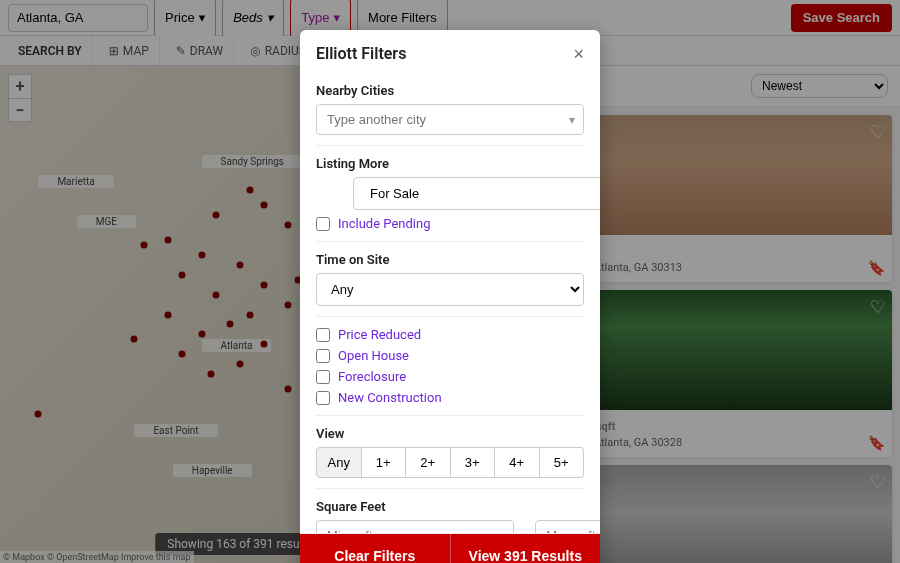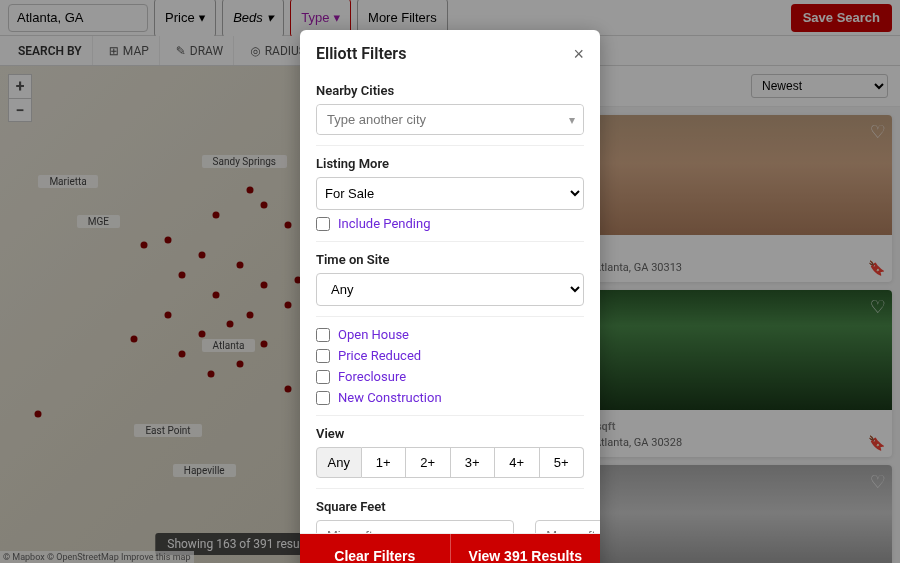--- a/index.html
+++ b/index.html
@@ -61,21 +61,21 @@
       position: absolute; top: 8px; left: 8px; z-index: 5;
     }
     .map-ctrl-btn {
       display: flex; align-items: center; justify-content: center;
       width: 24px; height: 24px; background: #fff; border: 1px solid #ccc;
       cursor: pointer; font-size: 16px; font-weight: bold; color: #555;
     }
     .map-ctrl-btn:first-child { border-bottom: none; }
     .map-label {
       position: absolute; background: rgba(255,255,255,0.7); font-size: 10px;
-      padding: 1px 11px; color: #444; border-radius: 2px; pointer-events: none;
+      padding: 1px 19px; color: #444; border-radius: 2px; pointer-events: none;
     }
     .satellite-btn {
       position: absolute; bottom: 8px; right: 8px;
       background: #fff; border: 1px solid #ccc; border-radius: 3px;
       padding: 3px 8px; font-size: 11px; cursor: pointer; font-weight: 600;
     }
     .showing-bar {
       position: absolute; bottom: 8px; left: 50%; transform: translateX(-50%);
       background: rgba(50,50,50,0.85); color: #fff; font-size: 12px;
       padding: 4px 12px; border-radius: 3px;
@@ -89,21 +89,21 @@
     .listings-area {
       position: absolute; top: 66px; left: 480px; right: 0; bottom: 0;
       background: #f5f5f5; overflow-y: auto;
     }
     .listings-header {
       display: flex; align-items: center; justify-content: space-between;
       padding: 8px 12px; background: #fff; border-bottom: 1px solid #eee;
     }
     .listings-filter-text { font-size: 12px; color: #555; }
     .sort-select {
-      border: 1px solid #ccc; border-radius: 3px; padding: 3px 6px;
+      border: 1px solid #ccc; border-radius: 8px; padding: 3px 6px;
       font-size: 12px; background: #fff;
     }
     .listing-card {
       background: #fff; margin: 8px; border-radius: 4px; overflow: hidden;
       box-shadow: 0 1px 4px rgba(0,0,0,0.1);
     }
     .listing-img {
       width: 100%; height: 120px; position: relative; overflow: hidden;
     }
     .listing-badge {
@@ -165,22 +165,23 @@
     }
     .city-input {
       border: none; outline: none; padding: 7px 30px 7px 10px;
       width: 100%; font-size: 13px; border-radius: 4px; color: #999;
     }
     .city-input-chevron {
       position: absolute; right: 8px; color: #999; font-size: 12px;
     }
     .listing-type-select {
       width: 100%; border: 1px solid #ccc; border-radius: 4px;
-      padding: 7px 4px; font-size: 13px; background: #fff;
+      padding: 7px 12px; font-size: 13px; background: #fff;
       appearance: auto;
+      margin-left: 37px;
     }
     .checkbox-row {
       display: flex; align-items: center; gap: 8px; margin: 6px 0;
     }
     .checkbox-row input[type="checkbox"] { cursor: pointer; width: 14px; height: 14px; }
     .checkbox-label { font-size: 13px; color: #6d28d9; }
     .time-select {
       width: 100%; border: 1px solid #ccc; border-radius: 4px;
       padding: 7px 10px; font-size: 13px; background: #fff;
     }
@@ -414,26 +415,26 @@
         <option>1 day</option>
         <option>7 days</option>
         <option>14 days</option>
         <option>30 days</option>
       </select>
 
       <hr class="modal-divider">
 
       
       <div class="checkbox-row">
+        <input type="checkbox" id="price-reduced" style="">
+        <label class="checkbox-label" for="price-reduced">Price Reduced</label>
+      </div>
+      <div class="checkbox-row">
         <input type="checkbox" id="open-house" style="">
         <label class="checkbox-label" for="open-house">Open House</label>
-      </div>
-      <div class="checkbox-row">
-        <input type="checkbox" id="price-reduced" style="">
-        <label class="checkbox-label" for="price-reduced">Price Reduced</label>
       </div>
       <div class="checkbox-row">
         <input type="checkbox" id="foreclosure" style="">
         <label class="checkbox-label" for="foreclosure">Foreclosure</label>
       </div>
       <div class="checkbox-row">
         <input type="checkbox" id="new-construction" style="">
         <label class="checkbox-label" for="new-construction">New Construction</label>
       </div>
 

